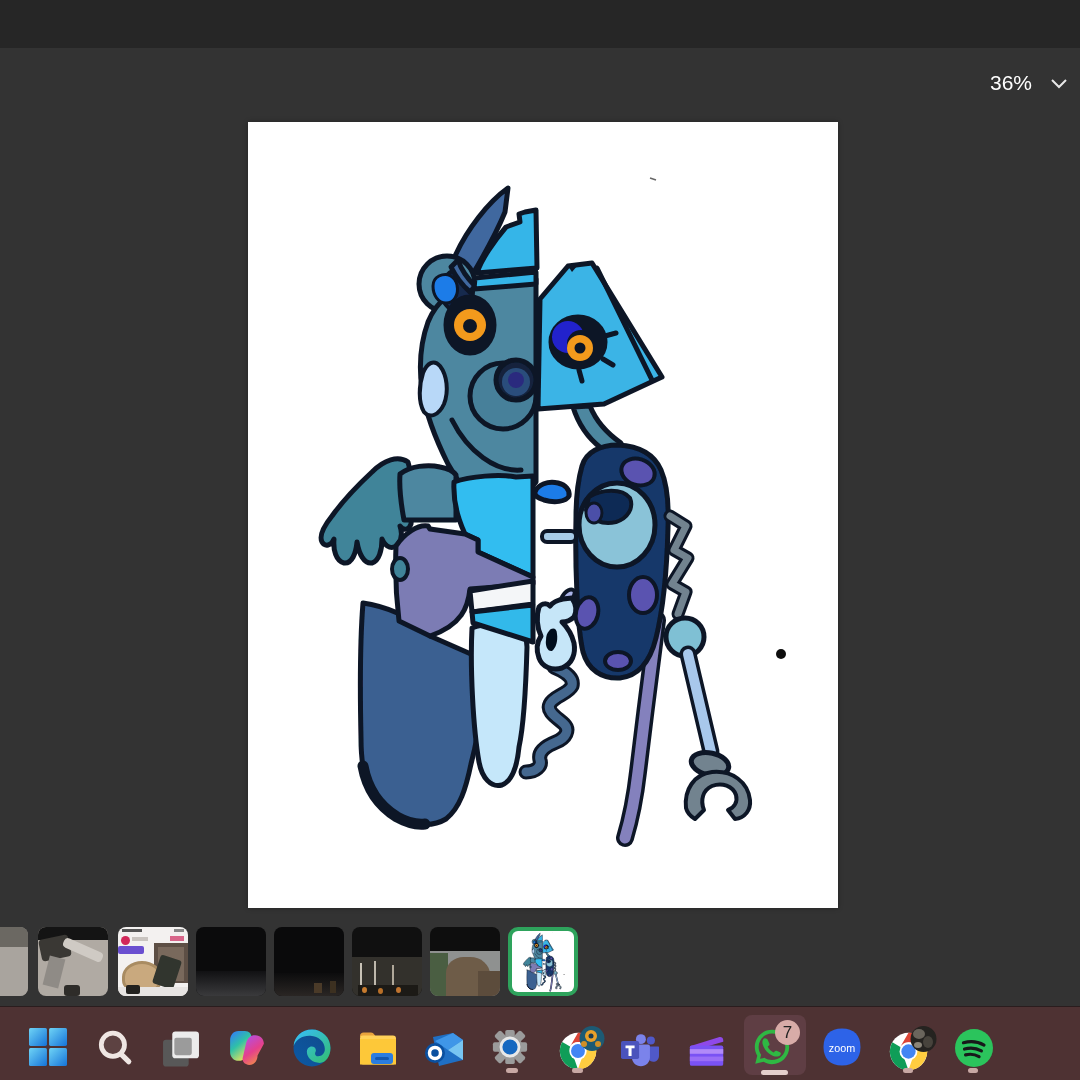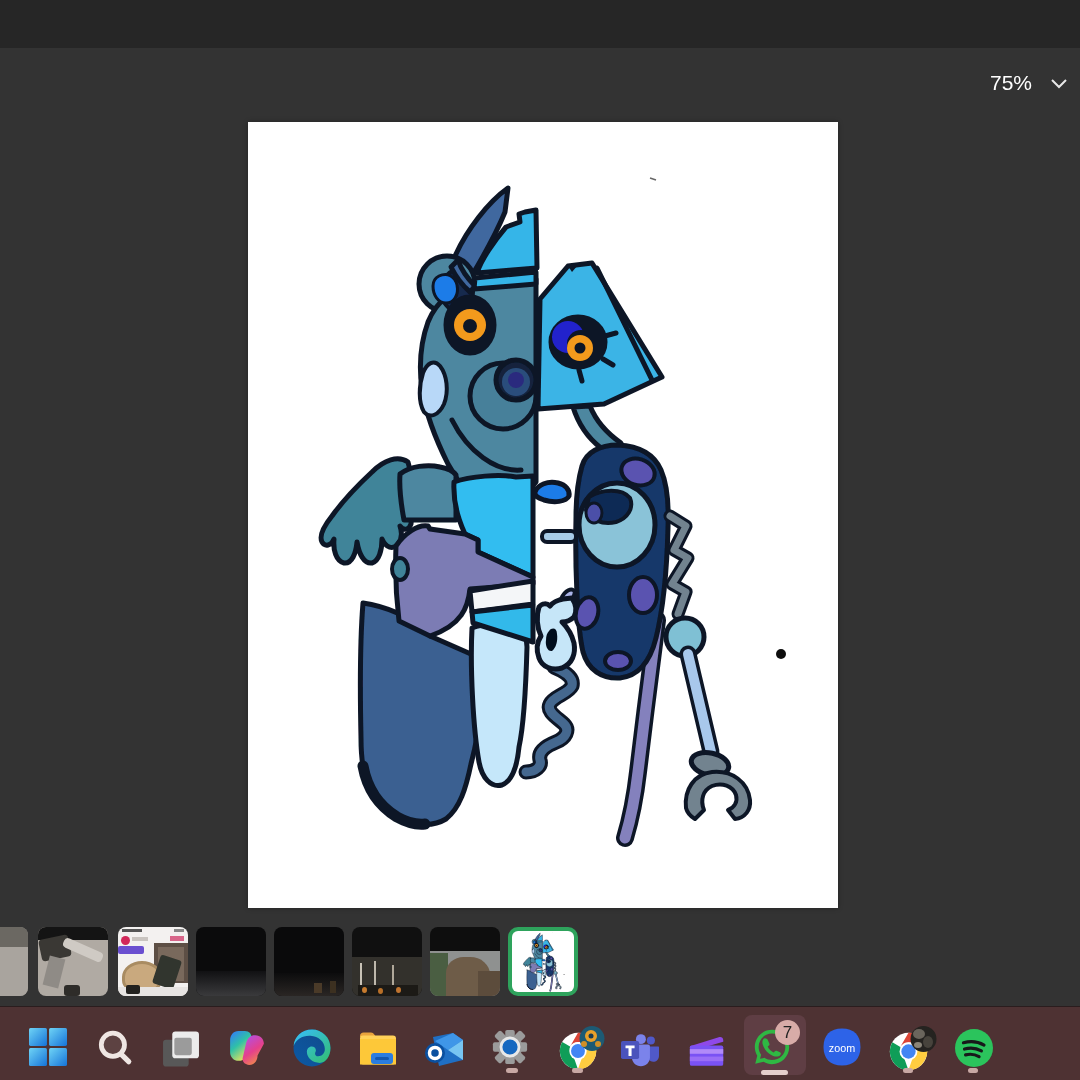--- a/index.html
+++ b/index.html
@@ -10,21 +10,21 @@
   .canvas{position:absolute;left:248px;top:122px;width:590px;height:786px;background:#ffffff;box-shadow:0 0 5px rgba(0,0,0,0.30);}
   .strip{position:absolute;left:0;top:927px;height:69px;width:1080px;}
   .thumb{position:absolute;top:0;width:70px;height:69px;border-radius:8px;overflow:hidden;}
   .taskbar{position:absolute;left:0;top:1006px;width:1080px;height:74px;background:#4e3233;border-top:1px solid #2a1d1e;}
   .ticon{position:absolute;top:20px;width:38px;height:38px;}
   .pill{position:absolute;top:61px;height:5px;border-radius:3px;background:#c8a8a4;}
 </style>
 </head>
 <body>
 <div class="topbar"></div>
-<div class="zoomctl">75%</div>
+<div class="zoomctl">36%</div>
 <svg class="chev" width="18" height="12" viewBox="0 0 18 12">
     <path d="M2 2 L9 9 L16 2" stroke="#e8e8e8" stroke-width="2" fill="none"></path>
   </svg>
 
 <div class="canvas">
 <svg width="590" height="786" viewBox="0 0 590 786">
 <defs>
         <filter id="soft" x="-5%" y="-5%" width="110%" height="110%">
           <feGaussianBlur stdDeviation="0.55"></feGaussianBlur>
         </filter>

